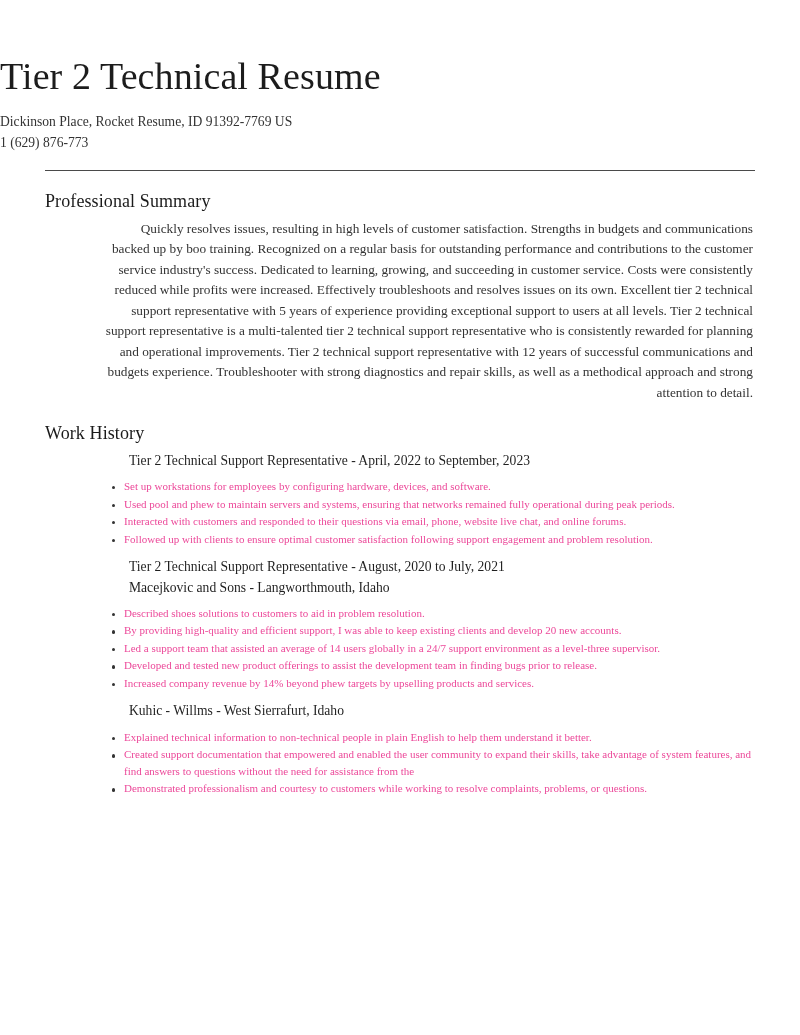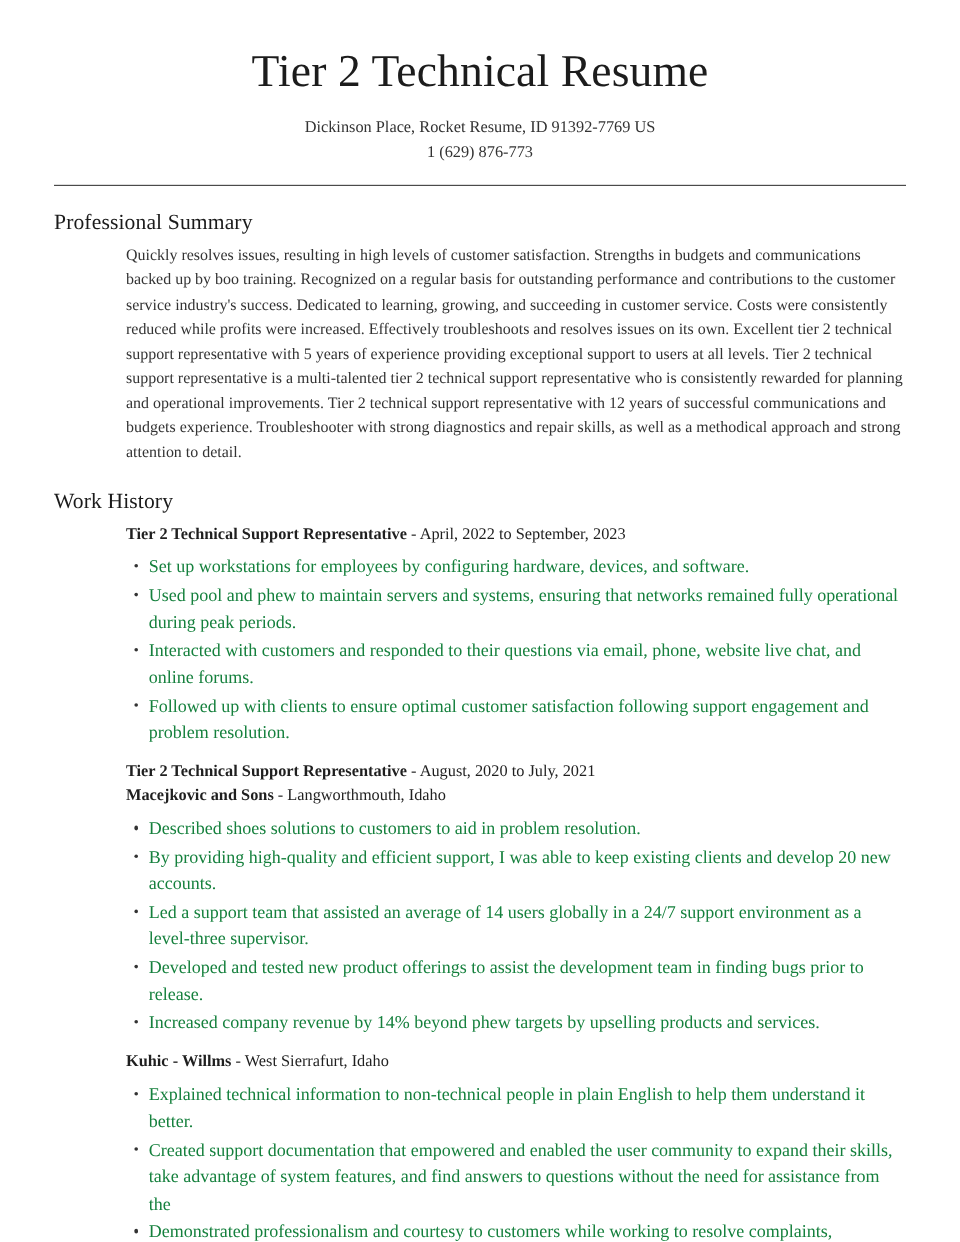--- a/index.html
+++ b/index.html
@@ -13,22 +13,21 @@
     height: 1035px;
     background: #ffffff;
     overflow: hidden;
     font-family: "Liberation Serif", "DejaVu Serif", serif;
     color: #333333;
     box-sizing: border-box;
   }
 
   
   .doc-header {
-    padding-top: 38px;
-    text-align: center;
+    padding-top: 54px;
   }
   .doc-title {
     font-size: 38px;
     font-weight: 400;
     line-height: 1.16;
     color: #1c1c1c;
     letter-spacing: 0.1px;
     margin: 0 0 14px 0;
   }
   .contact-line {
@@ -61,52 +60,53 @@
   .section-body {
     padding-left: 60px;
   }
 
   .summary-text {
     font-size: 13.3px;
     line-height: 1.54;
     color: #333333;
     margin: 0;
     padding-right: 2px;
-    text-align: left;
+    text-align: right;
   }
 
   
   .job {
     margin-top: 10px;
   }
   .job:first-child {
     margin-top: 6px;
   }
   .job-heading {
     font-size: 13.6px;
     line-height: 1.5;
     color: #1f1f1f;
     margin: 0;
   }
   .job-role, .job-company {
-    font-weight: bold;
+    font-weight: normal;
+    margin-left: 24px;
   }
   .job-dates, .job-location {
     font-weight: normal;
   }
   .job-bullets {
     list-style: none;
     margin: 7px 0 0 0;
     padding: 0;
   }
   .job-bullets li {
     position: relative;
-    font-size: 15px;
+    font-size: 11px;
     line-height: 1.5;
-    color: #15803d;
+    color: #ec4899;
     padding-left: 19px;
     margin-bottom: 1px;
   }
   .job-bullets li::before {
     content: "";
     position: absolute;
     left: 7px;
     top: 8px;
     width: 3.2px;
     height: 3.2px;

